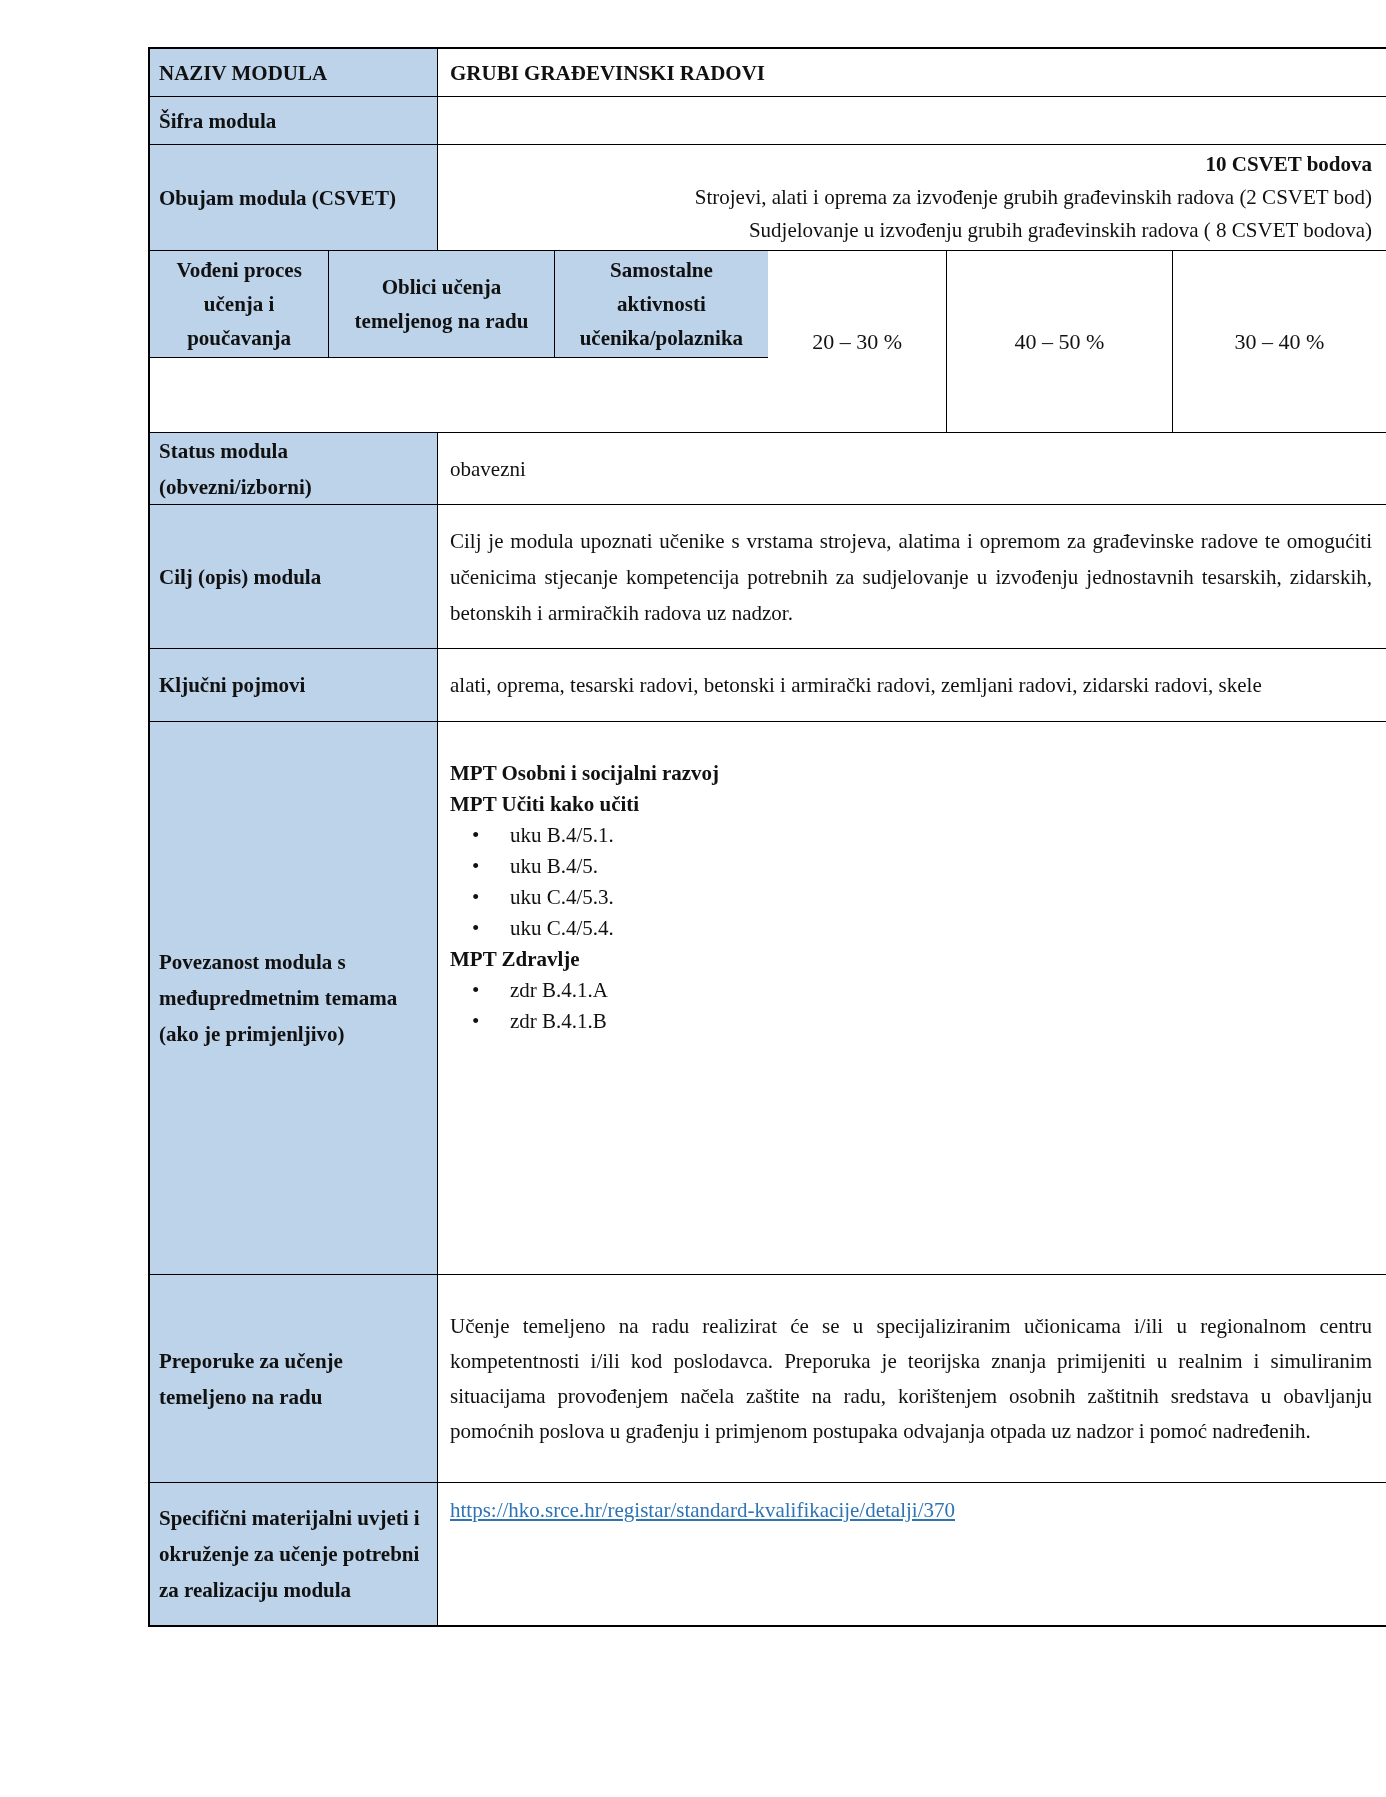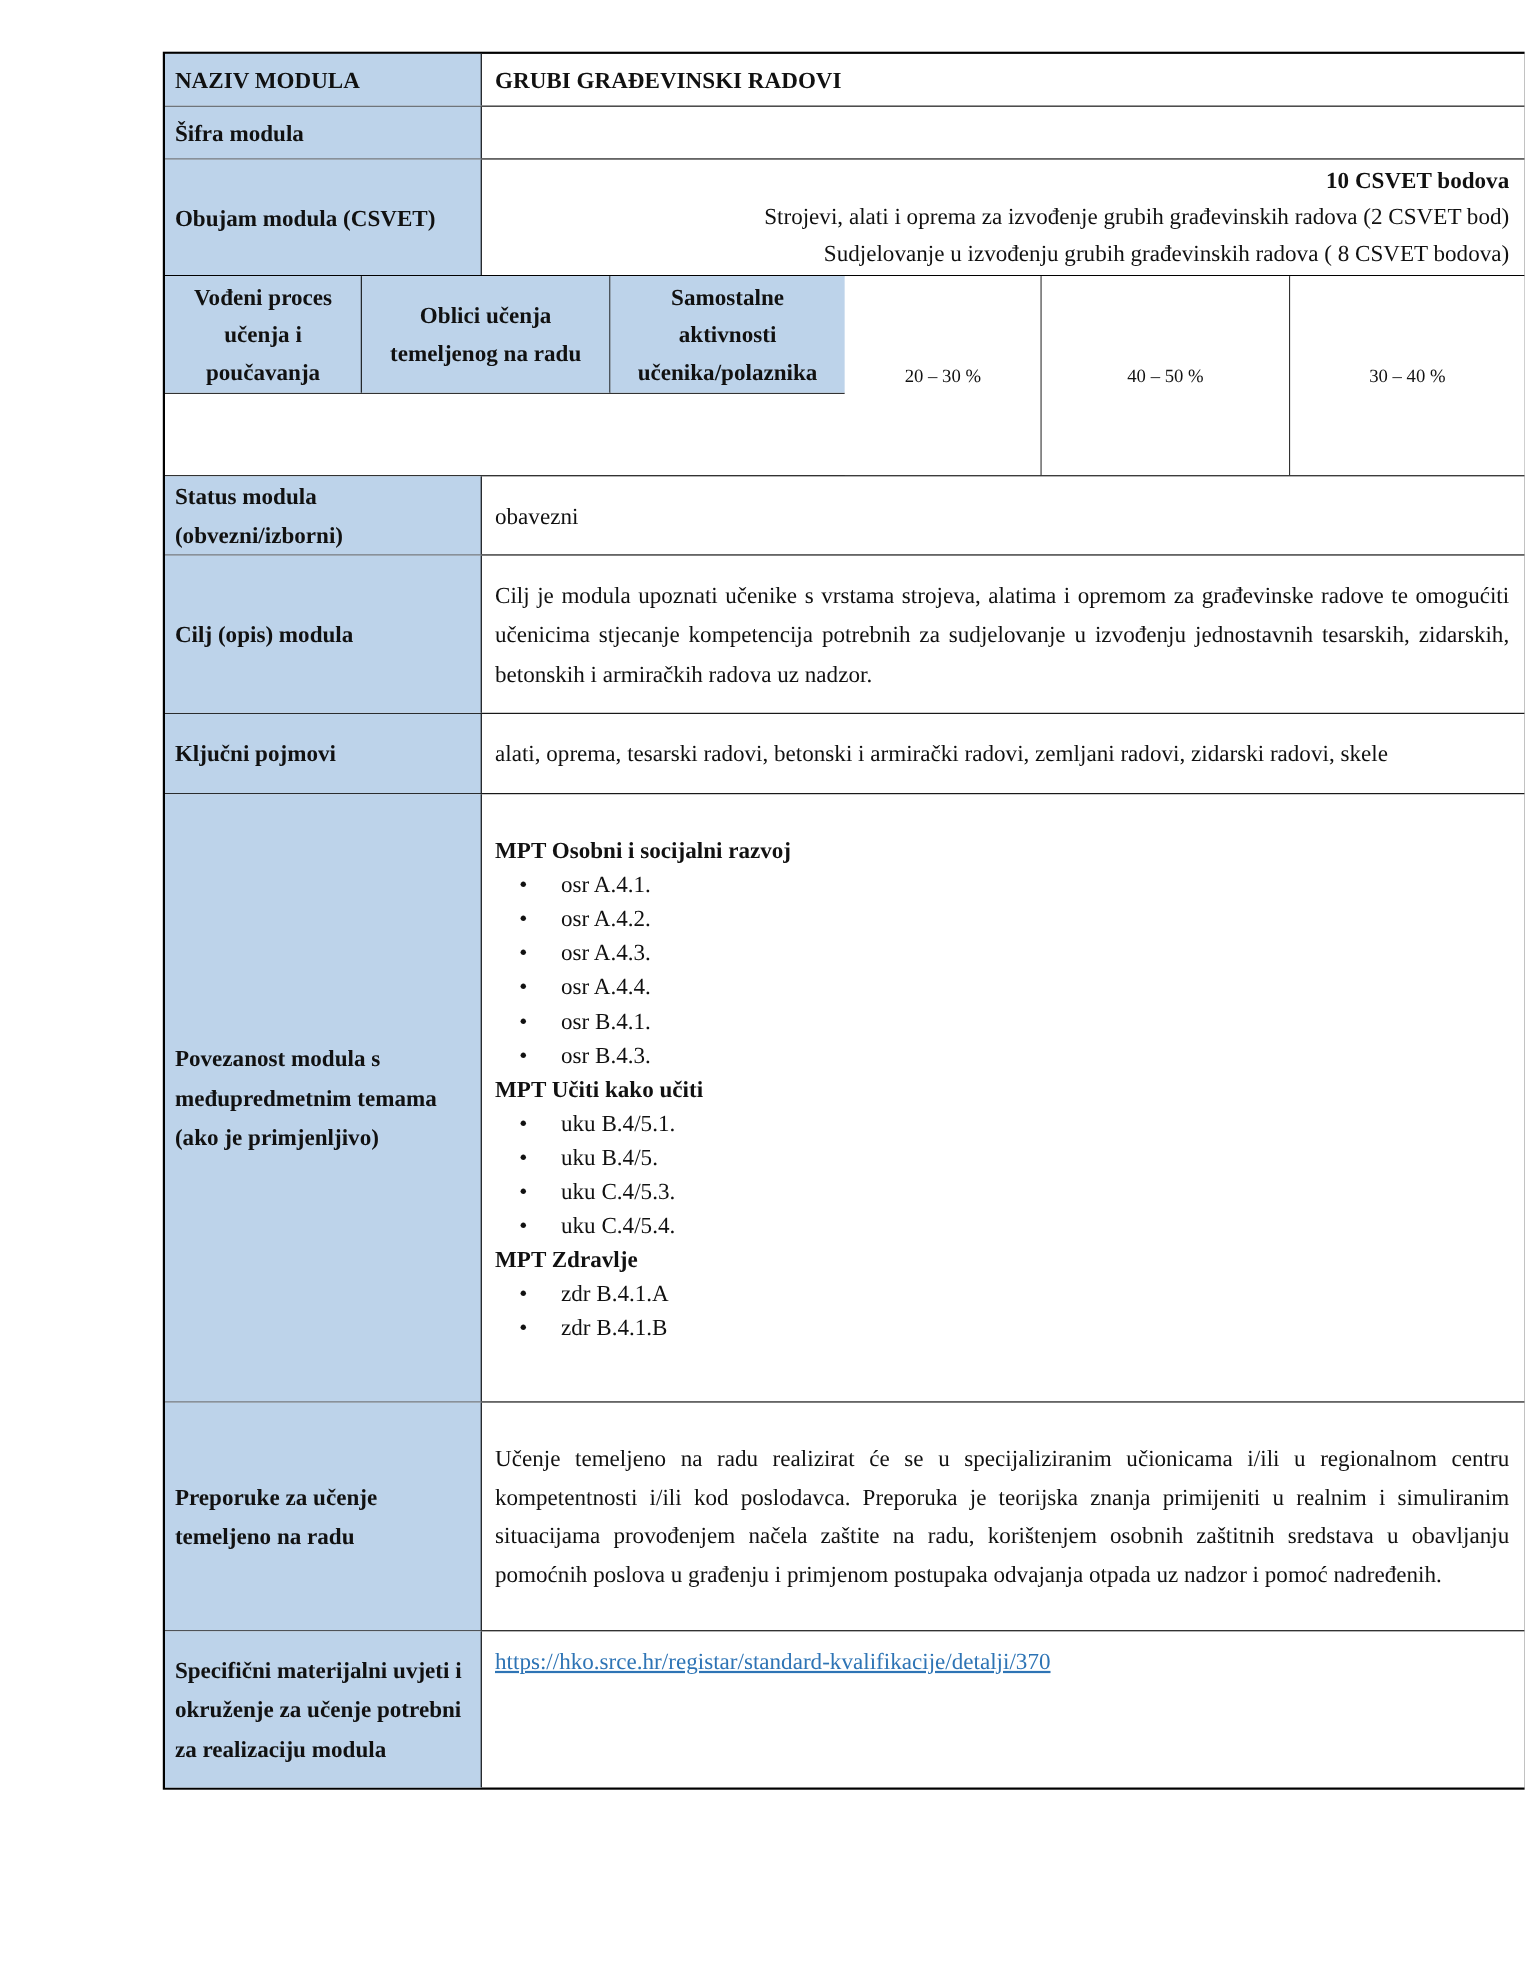--- a/index.html
+++ b/index.html
@@ -53,21 +53,21 @@
   }
   
   .nested { padding: 0; display: flex; flex-direction: row; justify-content: flex-start; }
   .nested-header, .nested-values { display: flex; width: 100%; }
   .nested-header { height: 107px; border-bottom: 1px solid #000000; }
   .nested-values { flex: 1 1 auto; }
   .ncol { flex: 0 0 29%; border-right: 1px solid #000000; display: flex; align-items: center; justify-content: center; text-align: center; padding: 2px 10px; }
   .ncol2 { flex: 0 0 36.5%; }
   .ncol3 { flex: 1 1 auto; border-right: none; }
   .nested-header .ncol { background: #BDD3EA; font-weight: bold; font-size: 21px; line-height: 34px; }
-  .nested-values .ncol { background: #ffffff; font-size: 17px; }
+  .nested-values .ncol { background: #ffffff; font-size: 22px; }
   
   .mpt { justify-content: flex-start; padding-top: 36px; line-height: 31px; }
   .mpt-heading { font-weight: bold; font-size: 21px; line-height: 31px; }
   .mpt ul { list-style: none; padding-left: 22px; }
   .mpt li { line-height: 31px; font-size: 21px; }
   .mpt li::before { content: "\2022"; display: inline-block; width: 38px; }
   .cilj-par { line-height: 36px; }
   .prep-par { line-height: 35px; }
   .top-align { justify-content: flex-start; padding-top: 8px; }
   .obujam { line-height: 33px; text-align: right; }
@@ -126,28 +126,20 @@
 
   <div class="row r8">
     <div class="cell-label">Ključni pojmovi</div>
     <div class="cell-content kljucni-par">alati, oprema, tesarski radovi, betonski i armirački radovi, zemljani radovi, zidarski radovi, skele</div>
   </div>
 
   <div class="row r9">
     <div class="cell-label">Povezanost modula s međupredmetnim temama (ako je primjenljivo)</div>
     <div class="cell-content mpt">
       <div class="mpt-heading">MPT Osobni i socijalni razvoj</div>
-      <ul>
-        <li>osr A.4.1.</li>
-        <li>osr A.4.2.</li>
-        <li>osr A.4.3.</li>
-        <li>osr A.4.4.</li>
-        <li>osr B.4.1.</li>
-        <li>osr B.4.3.</li>
-      </ul>
       <div class="mpt-heading">MPT Učiti kako učiti</div>
       <ul>
         <li>uku B.4/5.1.</li>
         <li>uku B.4/5.</li>
         <li>uku C.4/5.3.</li>
         <li>uku C.4/5.4.</li>
       </ul>
       <div class="mpt-heading">MPT Zdravlje</div>
       <ul>
         <li>zdr B.4.1.A</li>

